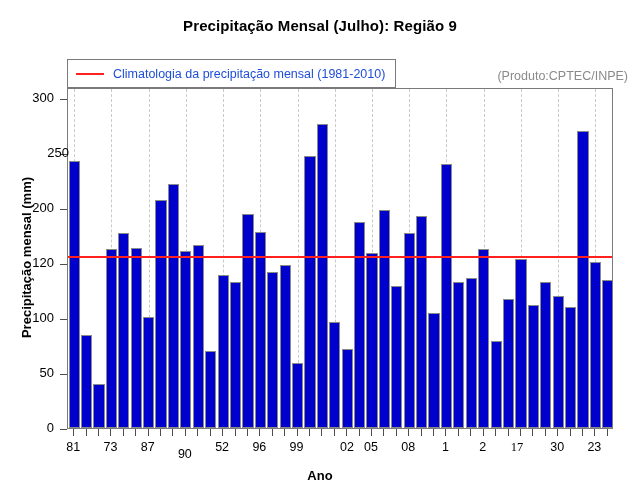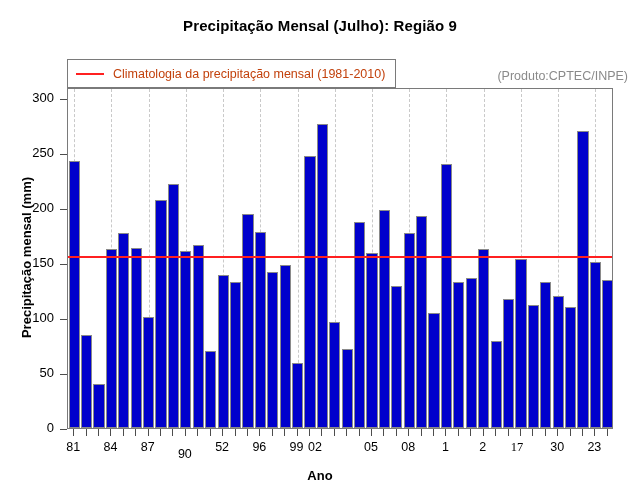--- a/index.html
+++ b/index.html
@@ -94,21 +94,21 @@
     border:1px solid #7a7a7a;
     box-sizing:border-box;
     display:flex;align-items:center;
     padding:0 10px 0 8px;
     z-index:5;
   }
   #legend-swatch{
     width:28px;height:2px;background:#ff2020;
     margin-right:9px;flex:0 0 auto;
   }
-  #legend-text{font-size:12.5px;color:#c2410c;white-space:nowrap;}
+  #legend-text{font-size:12.5px;color:#1d4ed8;white-space:nowrap;}
 
   
   #product-credit{
     position:absolute;
     right:12px;top:69px;
     font-size:12.5px;color:#8a8a8a;
     z-index:6;
   }
 </style>
 </head>
@@ -194,34 +194,34 @@
 
   <div id="product-credit">(Produto:CPTEC/INPE)</div>
 
 <div class="ytick-mark" style="left: 60px; top: 429px;"></div>
     <div class="ytick-label" style="left: 8px; top: 420px;">0</div>
     <div class="ytick-mark" style="left: 60px; top: 374px;"></div>
     <div class="ytick-label" style="left: 8px; top: 365px;">50</div>
     <div class="ytick-mark" style="left: 60px; top: 319px;"></div>
     <div class="ytick-label" style="left: 8px; top: 310px;">100</div>
     <div class="ytick-mark" style="left: 60px; top: 264px;"></div>
-    <div class="ytick-label" style="left: 8px; top: 255px;">150</div>
+    <div class="ytick-label" style="left: 8px; top: 255px;">120</div>
     <div class="ytick-mark" style="left: 60px; top: 209px;"></div>
     <div class="ytick-label" style="left: 8px; top: 200px;">200</div>
     <div class="ytick-mark" style="left: 60px; top: 154px;"></div>
-    <div class="ytick-label" style="left: 8px; top: 145px;">250</div>
+    <div class="ytick-label" style="left: 23px; top: 145px;">250</div>
     <div class="ytick-mark" style="left: 60px; top: 99px;"></div>
     <div class="ytick-label" style="left: 8px; top: 90px;">300</div>
     <div id="ylabel" style="top: 249.5px;">Precipitação mensal (mm)</div>
     <div class="xtick-mark" style="left: 73.2045px; top: 429px;"></div>
     <div class="xtick-label" style="left: 58.2045px; top: 440px;">81</div>
     <div class="xtick-mark" style="left: 85.6136px; top: 429px;"></div>
     <div class="xtick-mark" style="left: 98.0227px; top: 429px;"></div>
     <div class="xtick-mark" style="left: 110.432px; top: 429px;"></div>
-    <div class="xtick-label" style="left: 95.4318px; top: 440px;">84</div>
+    <div class="xtick-label" style="left: 95.4318px; top: 440px;">73</div>
     <div class="xtick-mark" style="left: 122.841px; top: 429px;"></div>
     <div class="xtick-mark" style="left: 135.25px; top: 429px;"></div>
     <div class="xtick-mark" style="left: 147.659px; top: 429px;"></div>
     <div class="xtick-label" style="left: 132.659px; top: 440px;">87</div>
     <div class="xtick-mark" style="left: 160.068px; top: 429px;"></div>
     <div class="xtick-mark" style="left: 172.477px; top: 429px;"></div>
     <div class="xtick-mark" style="left: 184.886px; top: 429px;"></div>
     <div class="xtick-label" style="left: 169.886px; top: 440px; margin-top: 7px;">90</div>
     <div class="xtick-mark" style="left: 197.295px; top: 429px;"></div>
     <div class="xtick-mark" style="left: 209.705px; top: 429px;"></div>
@@ -231,21 +231,21 @@
     <div class="xtick-mark" style="left: 246.932px; top: 429px;"></div>
     <div class="xtick-mark" style="left: 259.341px; top: 429px;"></div>
     <div class="xtick-label" style="left: 244.341px; top: 440px;">96</div>
     <div class="xtick-mark" style="left: 271.75px; top: 429px;"></div>
     <div class="xtick-mark" style="left: 284.159px; top: 429px;"></div>
     <div class="xtick-mark" style="left: 296.568px; top: 429px;"></div>
     <div class="xtick-label" style="left: 281.568px; top: 440px;">99</div>
     <div class="xtick-mark" style="left: 308.977px; top: 429px;"></div>
     <div class="xtick-mark" style="left: 321.386px; top: 429px;"></div>
     <div class="xtick-mark" style="left: 333.795px; top: 429px;"></div>
-    <div class="xtick-label" style="left: 300px; top: 440px;">02</div>
+    <div class="xtick-label" style="left: 332px; top: 440px;">02</div>
     <div class="xtick-mark" style="left: 346.205px; top: 429px;"></div>
     <div class="xtick-mark" style="left: 358.614px; top: 429px;"></div>
     <div class="xtick-mark" style="left: 371.023px; top: 429px;"></div>
     <div class="xtick-label" style="left: 356.023px; top: 440px;">05</div>
     <div class="xtick-mark" style="left: 383.432px; top: 429px;"></div>
     <div class="xtick-mark" style="left: 395.841px; top: 429px;"></div>
     <div class="xtick-mark" style="left: 408.25px; top: 429px;"></div>
     <div class="xtick-label" style="left: 393.25px; top: 440px;">08</div>
     <div class="xtick-mark" style="left: 420.659px; top: 429px;"></div>
     <div class="xtick-mark" style="left: 433.068px; top: 429px;"></div>

